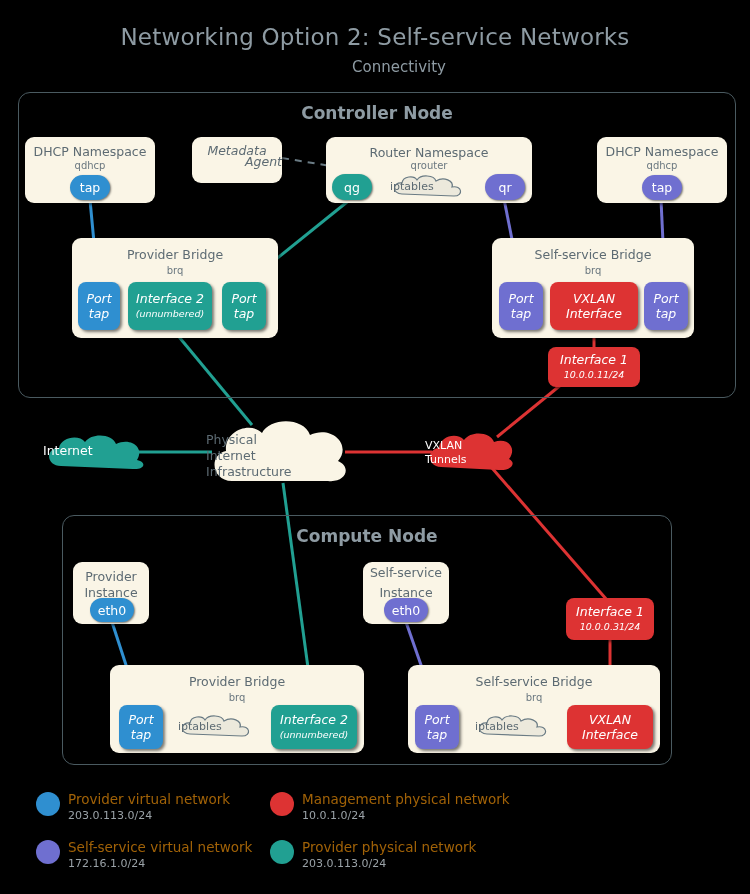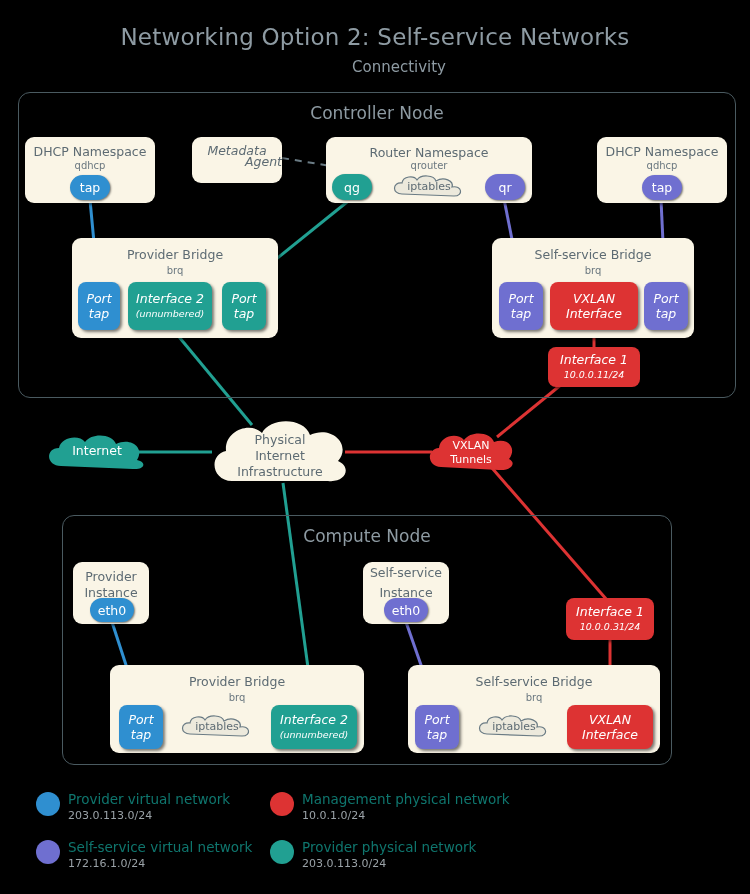--- a/index.html
+++ b/index.html
@@ -6,21 +6,21 @@
   body{width:750px;height:894px;position:relative;overflow:hidden;
        font-family:"DejaVu Sans","Liberation Sans",sans-serif;}
 
   
   #title{position:absolute;left:0;top:24px;width:750px;text-align:center;
          font-size:23px;color:#8e9ba3;letter-spacing:.2px;}
   #subtitle{position:absolute;left:0;top:58px;width:750px;text-align:center;
             font-size:15px;color:#8e9ba3;padding-left:24px;}
 
   
-  .node-box{position:absolute;border:1px solid #4a5a60;border-radius:12px;background:transparent;}
+  .node-box{position:absolute;border:1px solid #4a5a60;border-radius:12px;background:transparent;font-weight:bold;}
   .node-title{position:absolute;width:100%;text-align:center;top:10px;
               font-size:17px;color:#8e9ba3;}
 
   
   .panel{position:absolute;background:#faf5e6;border-radius:9px;
          box-shadow:2px 2px 3px rgba(0,0,0,.55);}
   .panel-title{position:absolute;width:100%;text-align:center;
                font-size:12.5px;color:#5d6b73;line-height:14px;}
   .panel-sub{position:absolute;width:100%;text-align:center;
              font-size:10px;color:#6b7880;}
@@ -33,31 +33,31 @@
   .chip{position:absolute;border-radius:8px;display:flex;flex-direction:column;
         align-items:center;justify-content:center;color:#fff;
         text-align:center;line-height:15px;
         box-shadow:2px 2px 3px rgba(0,0,0,.5);font-style:italic;}
   .chip .l1{font-size:12.5px;}
   .chip .l2{font-size:12.5px;}
   .chip .small{font-size:9.5px;}
 
   
   .cloud{position:absolute;}
-  .cloud .txt{position:absolute;width:100%;text-align:center;
+  .cloud .txt{position:absolute;width:100%;
               font-size:12.5px;line-height:16px;}
 
   
   #links{position:absolute;left:0;top:0;width:750px;height:894px;}
 
   
   #legend{position:absolute;left:36px;top:792px;width:700px;}
   .leg-item{position:absolute;}
   .leg-dot{position:absolute;width:24px;height:24px;border-radius:50%;}
-  .leg-l1{position:absolute;left:32px;top:-1px;font-size:13.5px;color:#0f766e;white-space:nowrap;}
+  .leg-l1{position:absolute;left:32px;top:-1px;font-size:13.5px;color:#a16207;white-space:nowrap;}
   .leg-l2{position:absolute;left:32px;top:17px;font-size:11px;color:#9aa2a7;white-space:nowrap;}
 </style>
 </head>
 <body>
 
 <div id="title">Networking Option 2: Self-service Networks</div>
 <div id="subtitle">Connectivity</div>
 
 <svg id="links">
 

